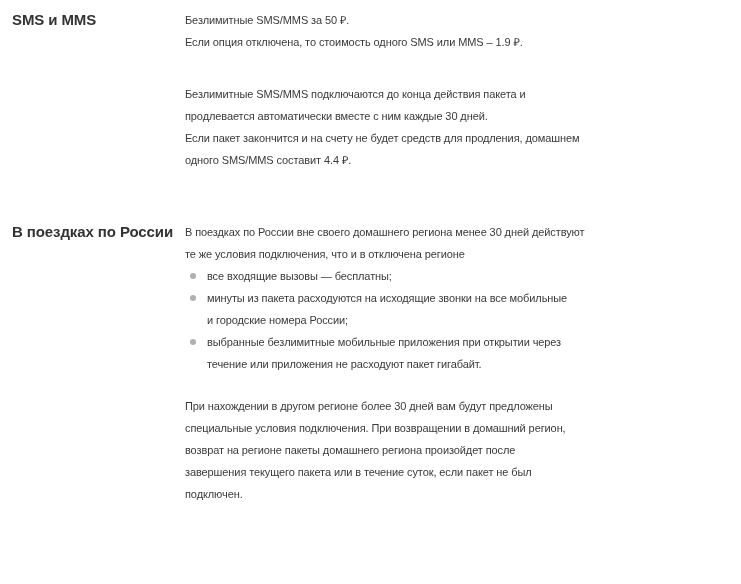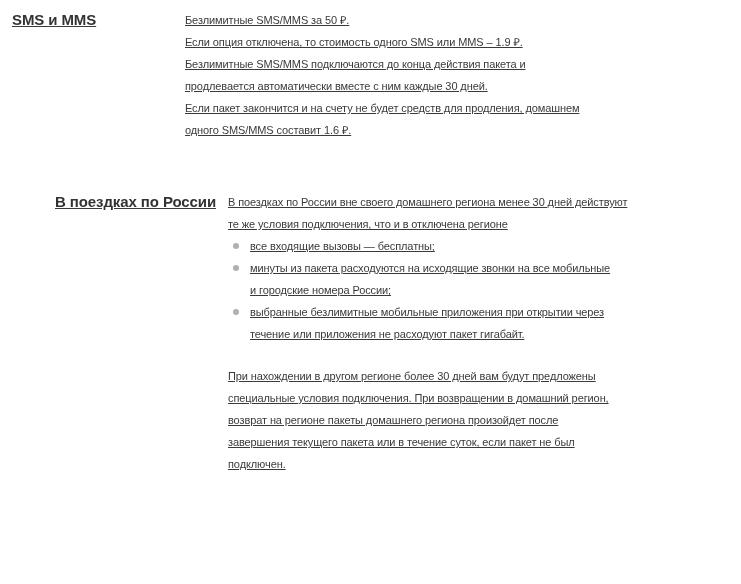--- a/index.html
+++ b/index.html
@@ -14,43 +14,42 @@
     font-family: "Liberation Sans", sans-serif;
     color: #3a3a3a;
   }
   .doc {
     padding: 9px 7px 0 12px;
   }
   .row {
     display: grid;
     grid-template-columns: 173px 1fr;
     align-items: start;
-    text-decoration: underline;
   }
   .row + .row {
     margin-top: 50px;
-    margin-left: 43px;
   }
   .term {
     font-size: 15px;
     line-height: 22px;
     font-weight: 700;
     letter-spacing: -0.1px;
     color: #333333;
     white-space: nowrap;
   }
   .def {
     font-size: 11px;
     line-height: 22px;
     letter-spacing: -0.1px;
   }
   .line {
     white-space: nowrap;
   }
   .para.gap-lg {
+    margin-top: 30px;
   }
   .para.gap-sm {
     margin-top: 20px;
   }
   ul.bullets {
     list-style: none;
     margin: 0;
     padding: 0;
   }
   ul.bullets li {
@@ -76,21 +75,21 @@
     <div class="term">SMS и MMS</div>
     <div class="def">
       <div class="para">
         <div class="line">Безлимитные SMS/MMS за 50 ₽.</div>
         <div class="line">Если опция отключена, то стоимость одного SMS или MMS – 1.9 ₽.</div>
       </div>
       <div class="para gap-lg">
         <div class="line">Безлимитные SMS/MMS подключаются до конца действия пакета и</div>
         <div class="line">продлевается автоматически вместе с ним каждые 30 дней.</div>
         <div class="line">Если пакет закончится и на счету не будет средств для продления, домашнем</div>
-        <div class="line">одного SMS/MMS составит 1.6 ₽.</div>
+        <div class="line">одного SMS/MMS составит 4.4 ₽.</div>
       </div>
     </div>
   </section>
 
   <section class="row">
     <div class="term">В поездках по России</div>
     <div class="def">
       <div class="para">
         <div class="line">В поездках по России вне своего домашнего региона менее 30 дней действуют</div>
         <div class="line">те же условия подключения, что и в отключена регионе</div>

